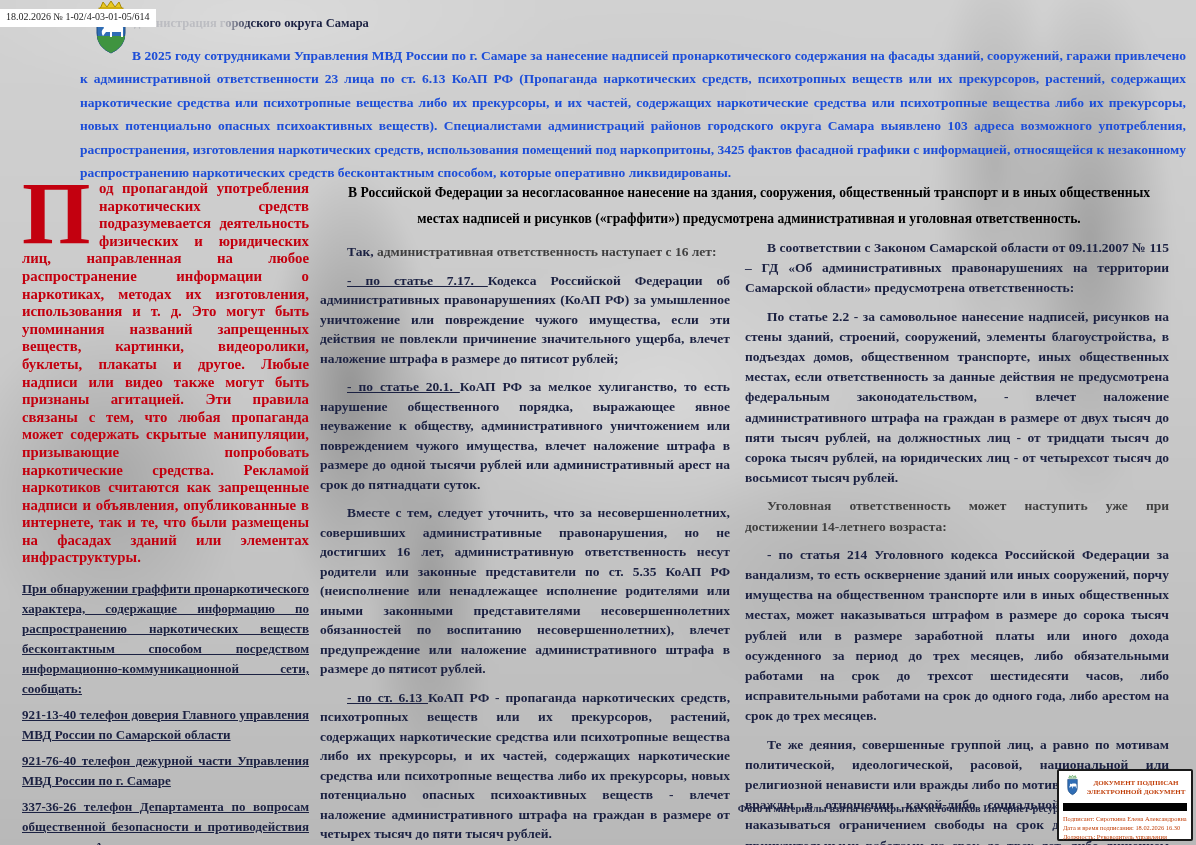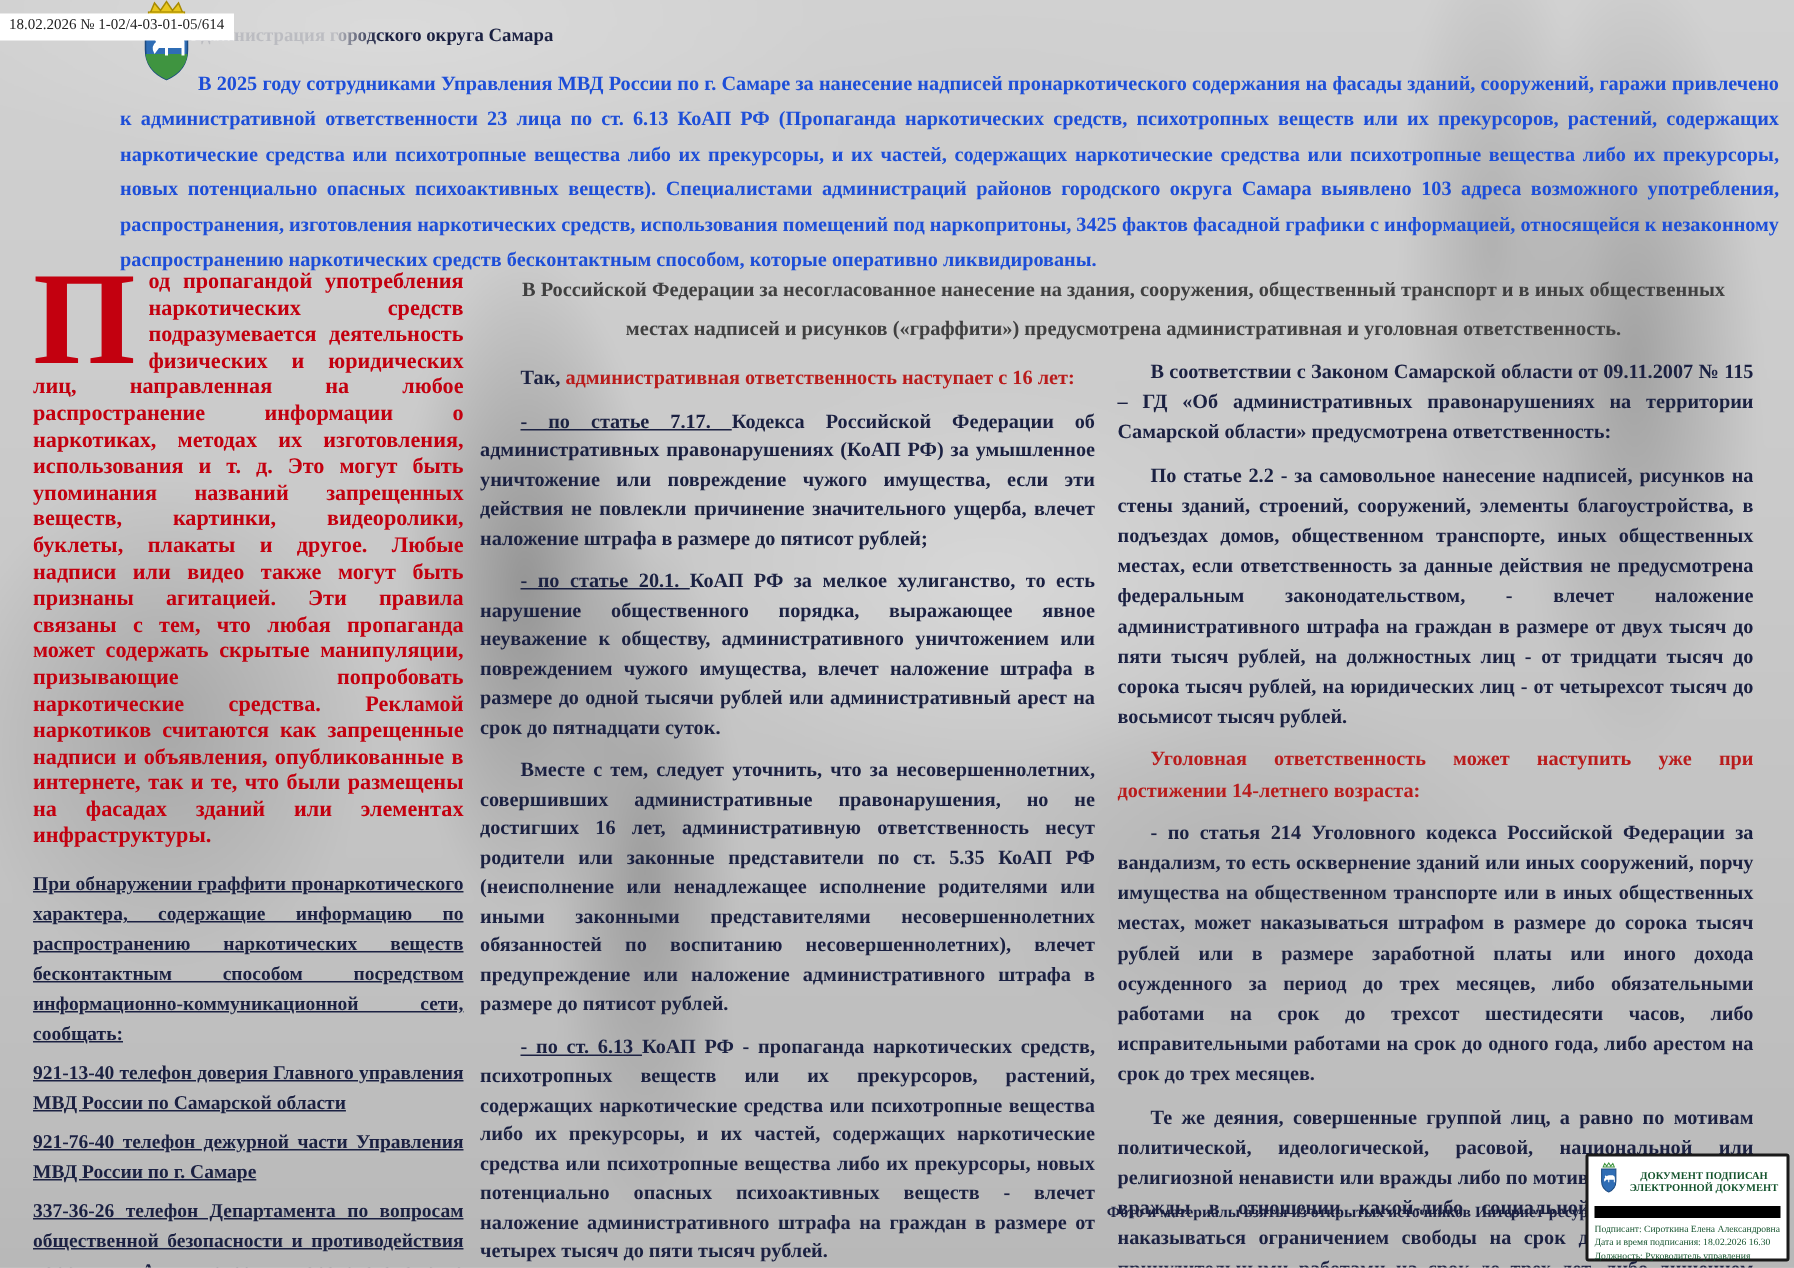--- a/index.html
+++ b/index.html
@@ -19,21 +19,21 @@
       radial-gradient(ellipse 200px 240px at 150px 520px, rgba(130,130,130,.45), transparent 70%),
       radial-gradient(ellipse 120px 380px at 1130px 280px, rgba(120,120,120,.5), transparent 70%),
       radial-gradient(ellipse 90px 300px at 1035px 200px, rgba(140,140,140,.45), transparent 70%),
       radial-gradient(ellipse 260px 180px at 870px 620px, rgba(150,150,150,.35), transparent 70%),
       radial-gradient(ellipse 300px 200px at 700px 430px, rgba(228,228,228,.55), transparent 70%),
       radial-gradient(ellipse 420px 130px at 300px 60px, rgba(225,225,225,.6), transparent 70%),
       radial-gradient(ellipse 300px 120px at 700px 120px, rgba(205,205,205,.5), transparent 70%),
       linear-gradient(180deg,#d2d2d2 0%,#c9c9c9 45%,#bdbdbd 85%,#b6b6b6 100%);
     filter:blur(5px);
   }
-  .red{color:#b91c1c;}
+  .red{color:#404040;}
 
   
   .logo{position:absolute;left:83px;top:0;z-index:1;}
 
   .org-header{
     position:absolute;left:125px;top:16px;z-index:1;
     font-size:12.5px;font-weight:bold;color:#1b2142;white-space:nowrap;
     -webkit-mask-image:linear-gradient(90deg,rgba(0,0,0,.15) 0 98px,#000 128px);
             mask-image:linear-gradient(90deg,rgba(0,0,0,.15) 0 98px,#000 128px);
   }
@@ -61,21 +61,21 @@
     float:left;font-size:88px;line-height:62px;
     width:70px;margin:3px 7px 0 0;color:#c3000f;font-weight:bold;
   }
   .contacts{margin-top:12px;font-size:13px;line-height:20px;font-weight:bold;color:#1b2142;text-align:justify;}
   .contacts p{margin:0 0 6px 0;text-decoration:underline;}
 
   
   .banner{
     position:absolute;left:333px;top:180px;width:832px;z-index:1;
     font-size:13.6px;line-height:26px;font-weight:bold;
-    text-align:center;color:#404040;
+    text-align:center;color:#000000;
   }
 
   
   .col-mid{
     position:absolute;left:320px;top:242px;width:410px;z-index:1;
     font-size:13.5px;line-height:19.5px;font-weight:bold;
     text-align:justify;color:#1b2142;
   }
   .col-mid p{margin:0 0 9px 0;text-indent:27px;}
 
@@ -91,21 +91,21 @@
 
   .footer-note{
     position:absolute;left:720px;top:803px;width:372px;z-index:1;
     font-size:10.5px;font-weight:bold;color:#1b2142;text-align:center;white-space:nowrap;
   }
 
   
   .stamp{
     position:absolute;left:1057px;top:769px;width:136px;height:72px;z-index:3;
     background:#ffffff;border:2px solid #1a1a1a;border-radius:2px;
-    box-sizing:border-box;padding:3px 4px;color:#14532d;
+    box-sizing:border-box;padding:3px 4px;color:#c2410c;
   }
   .stamp-head{display:flex;align-items:center;gap:3px;}
   .stamp-title{flex:1;text-align:center;font-size:7px;line-height:8.5px;font-weight:bold;}
   .stamp-bar{height:8px;background:#000;margin:2px 0 3px 0;}
   .stamp-line{font-size:6.4px;line-height:9px;white-space:nowrap;overflow:hidden;}
 </style>
 </head>
 <body>
 
 <div class="page">

